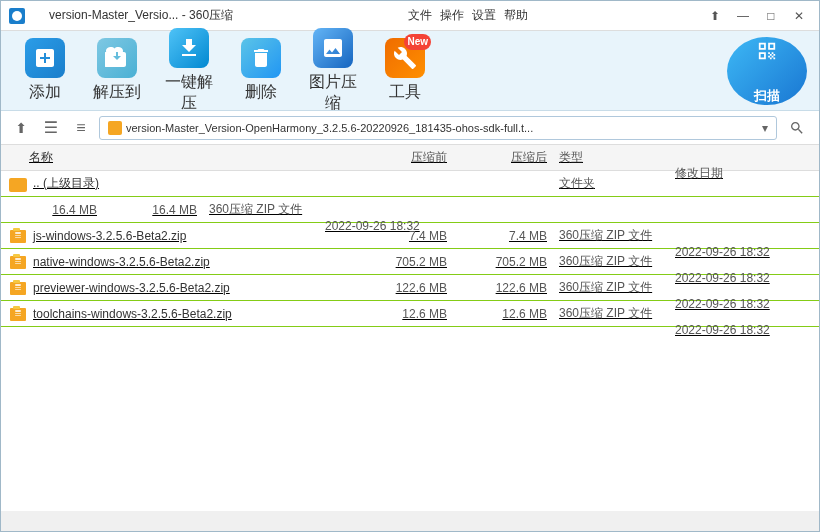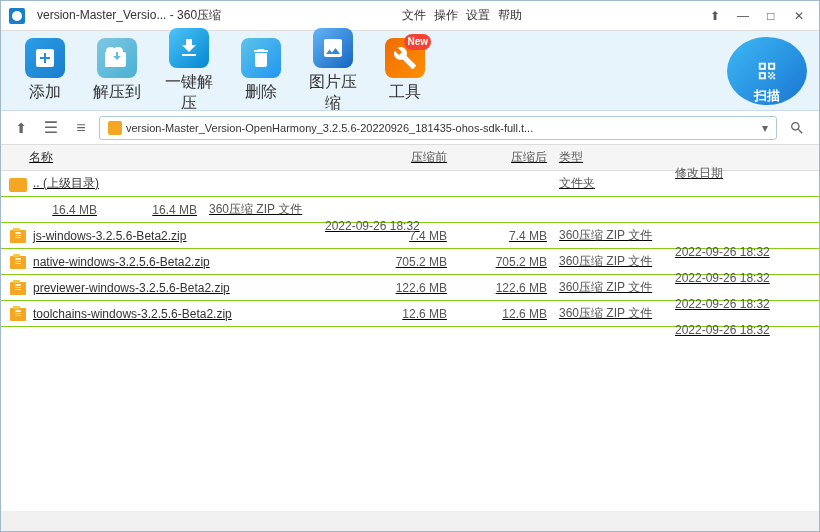--- a/index.html
+++ b/index.html
@@ -19,21 +19,21 @@
       align-items: center;
       justify-content: space-between;
       background: #fff;
       height: 30px;
       padding: 0 8px;
       border-bottom: 1px solid #ddd;
     }
     .title-bar-left {
       display: flex;
       align-items: flex-end;
-      gap: 12px;
+      gap: 24px;
     }
     .title-bar-icon {
       width: 16px;
       height: 16px;
       background: #1a7ecb;
       border-radius: 2px;
       display: flex; align-items: center; justify-content: center;
     }
     .title-text {
       font-size: 12px;
@@ -128,21 +128,21 @@
       font-weight: bold;
       line-height: 1.4;
     }
 
     
     .scan-btn {
       margin-left: auto;
       display: flex;
       flex-direction: column;
       align-items: center;
-      justify-content: flex-end;
+      justify-content: space-between;
       width: 80px;
       height: 68px;
       background: linear-gradient(135deg, #3db8f5, #1976d2);
       border-radius: 50%;
       cursor: pointer;
       color: white;
       font-size: 13px;
       font-weight: bold;
     }
 

